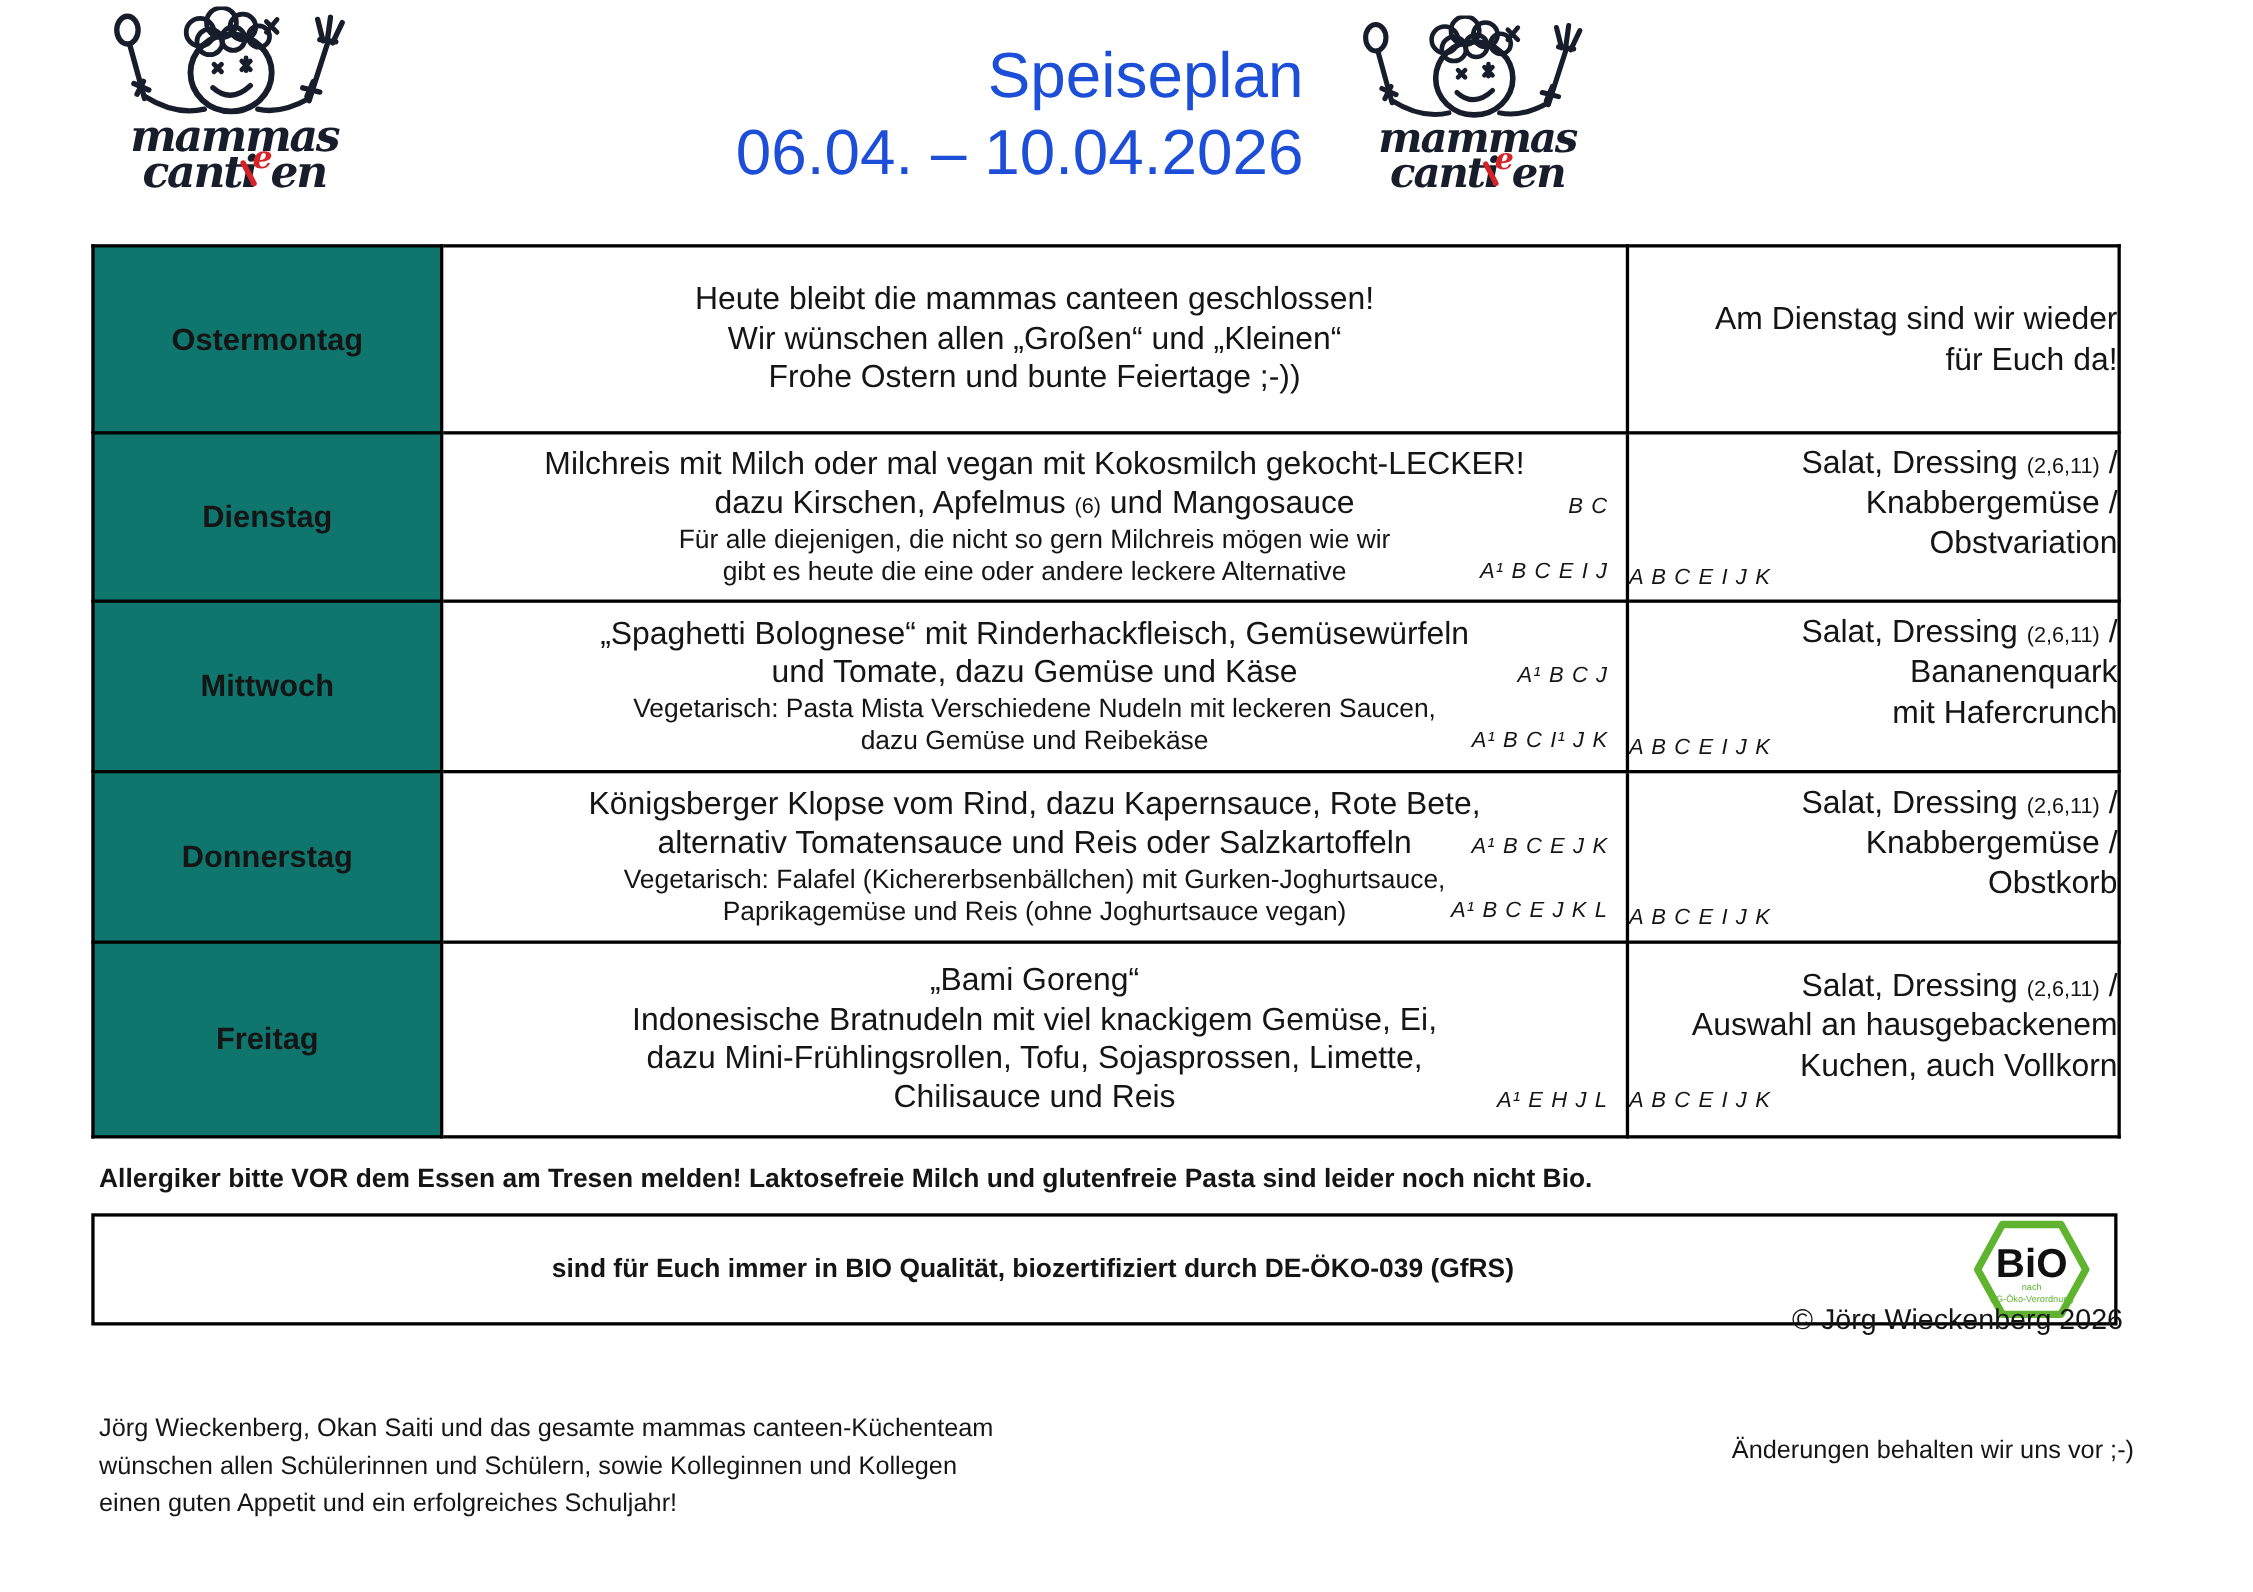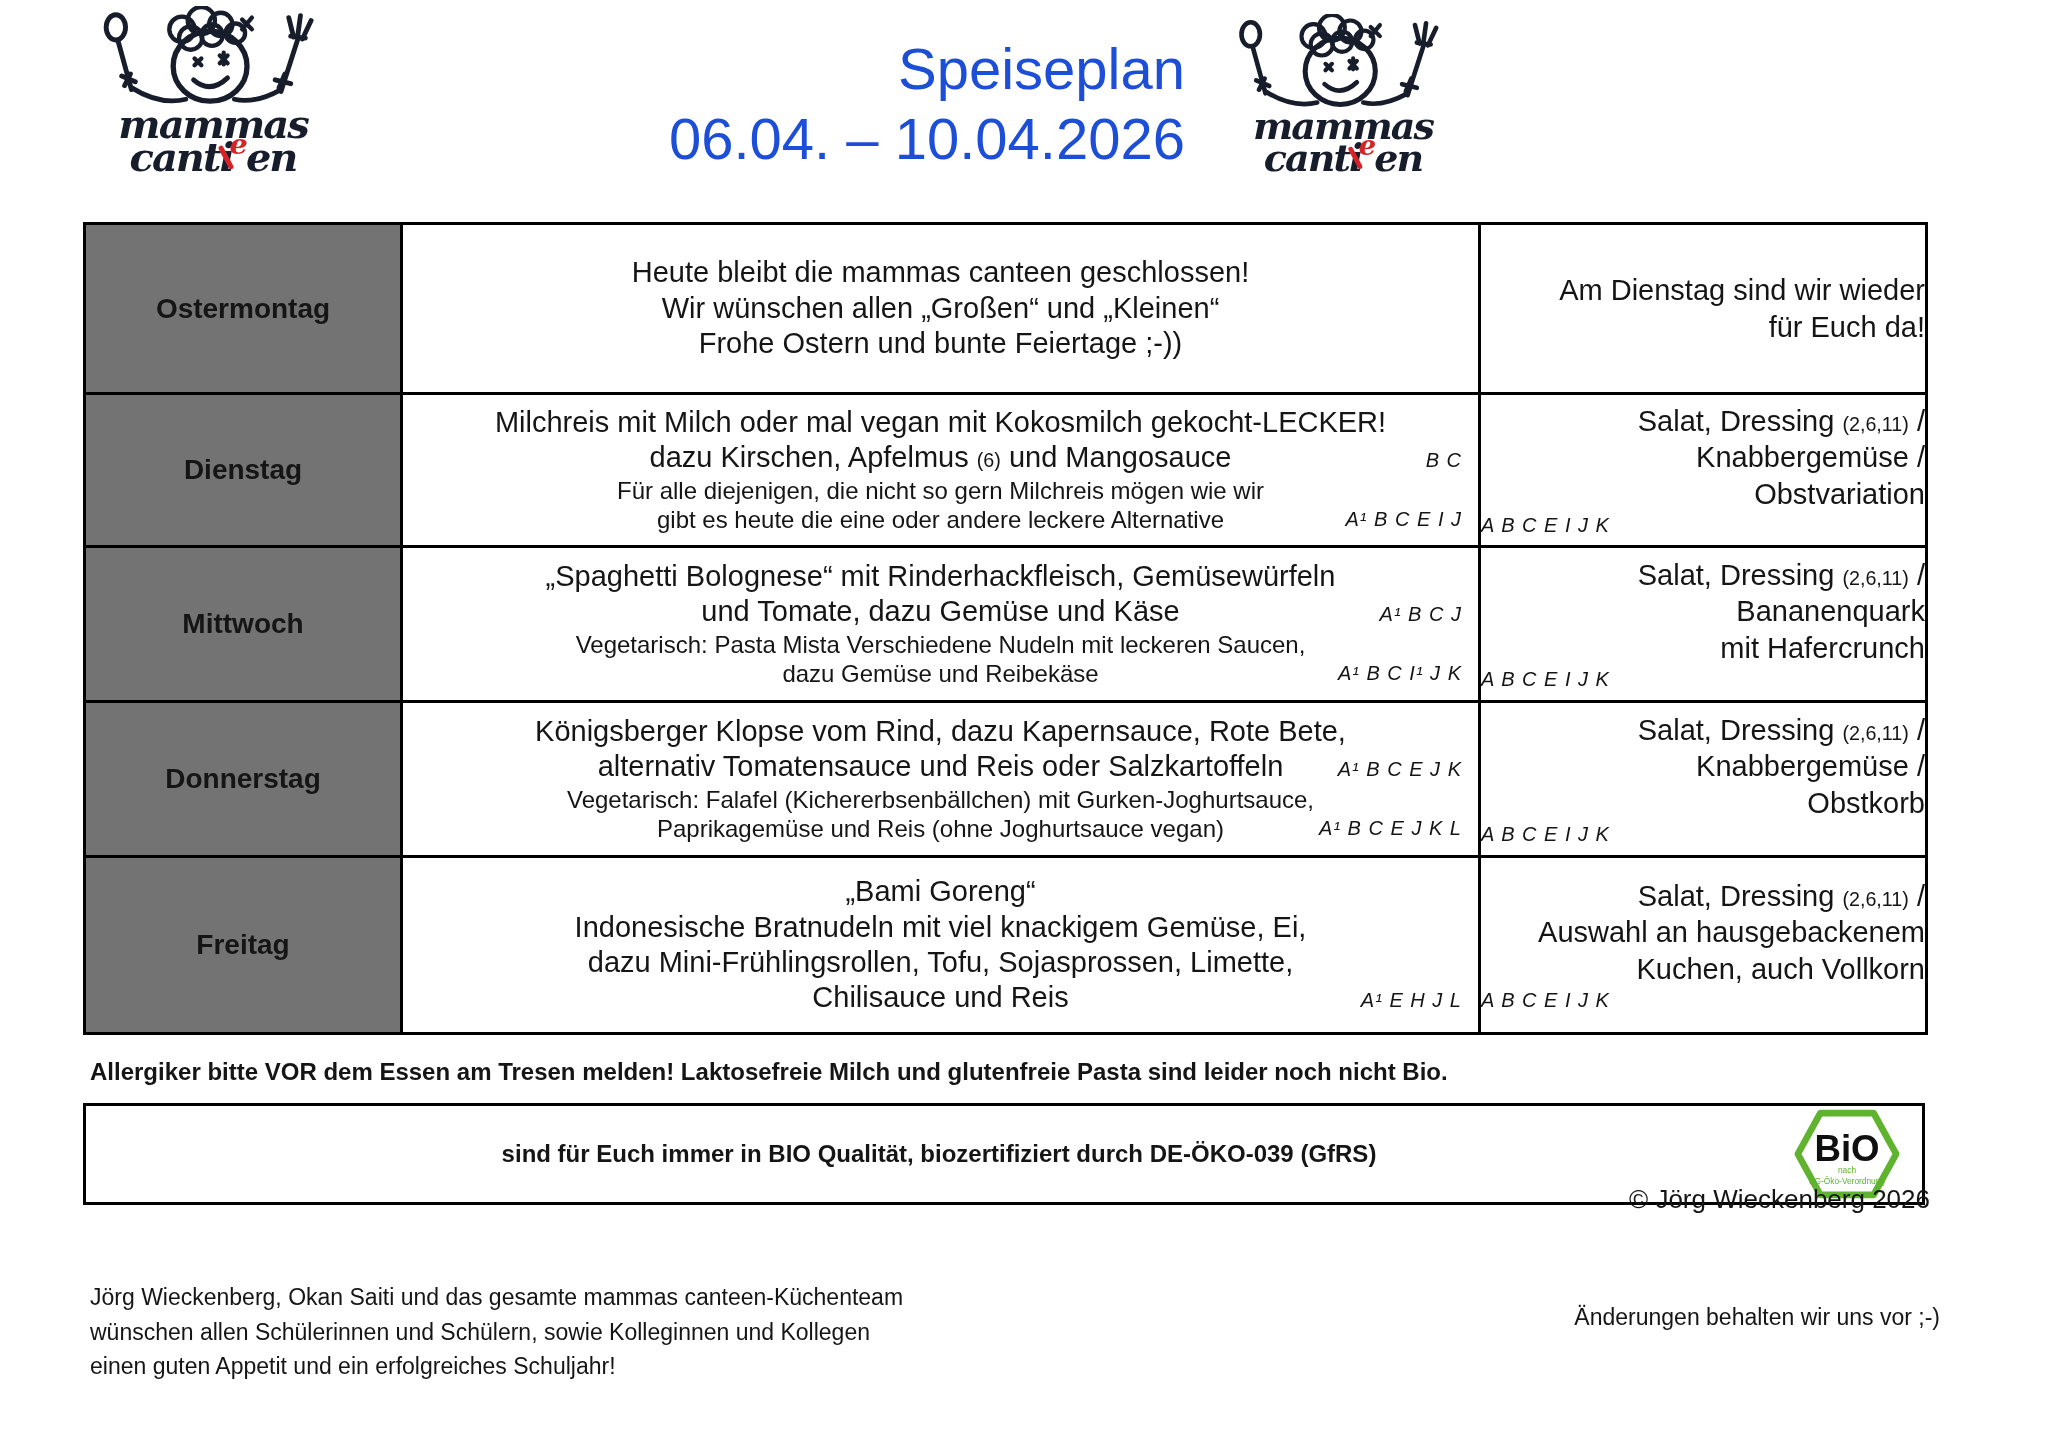--- a/index.html
+++ b/index.html
@@ -18,21 +18,21 @@
   .red-e{color:#d62328;position:relative;top:-17px;left:-3px;font-size:.72em;margin-right:-3px;}
 
   
   .title{position:absolute;left:385px;top:34px;width:800px;text-align:right;font-size:58px;line-height:1.2;color:#1d4ed8;}
 
   
   table.menu{position:absolute;left:83px;top:222px;width:1842px;border-collapse:collapse;table-layout:fixed;border:2px solid #000;}
   table.menu td{border:3px solid #000;padding:0;vertical-align:middle;}
   col.c-day{width:317px;} col.c-main{width:1078px;} col.c-side{width:447px;}
   tr.r1{height:170px;} tr.r2{height:153px;} tr.r3{height:155px;} tr.r4{height:155px;} tr.r5{height:177px;}
-  td.day-cell{background:#737373;font-weight:bold;font-size:28px;text-align:center;}
+  td.day-cell{background:#0f766e;font-weight:bold;font-size:28px;text-align:center;}
   .cell-inner{display:flex;flex-direction:column;justify-content:center;height:100%;box-sizing:border-box;padding:4px 0;}
   .main-cell .line{position:relative;text-align:center;font-size:29px;line-height:1.22;}
   .side-cell .line{text-align:right;font-size:29px;line-height:1.25;}
   .line.small{font-size:24px;line-height:1.24;}
   .b{font-weight:normal;}
   .paren{font-size:.68em;}
   .code{position:absolute;right:16px;bottom:3px;font-style:italic;font-size:20px;font-weight:normal;letter-spacing:1px;white-space:nowrap;}
   .side-code{text-align:left;padding-right:16px;font-style:italic;font-size:20px;letter-spacing:1px;margin-top:2px;}
 
   

